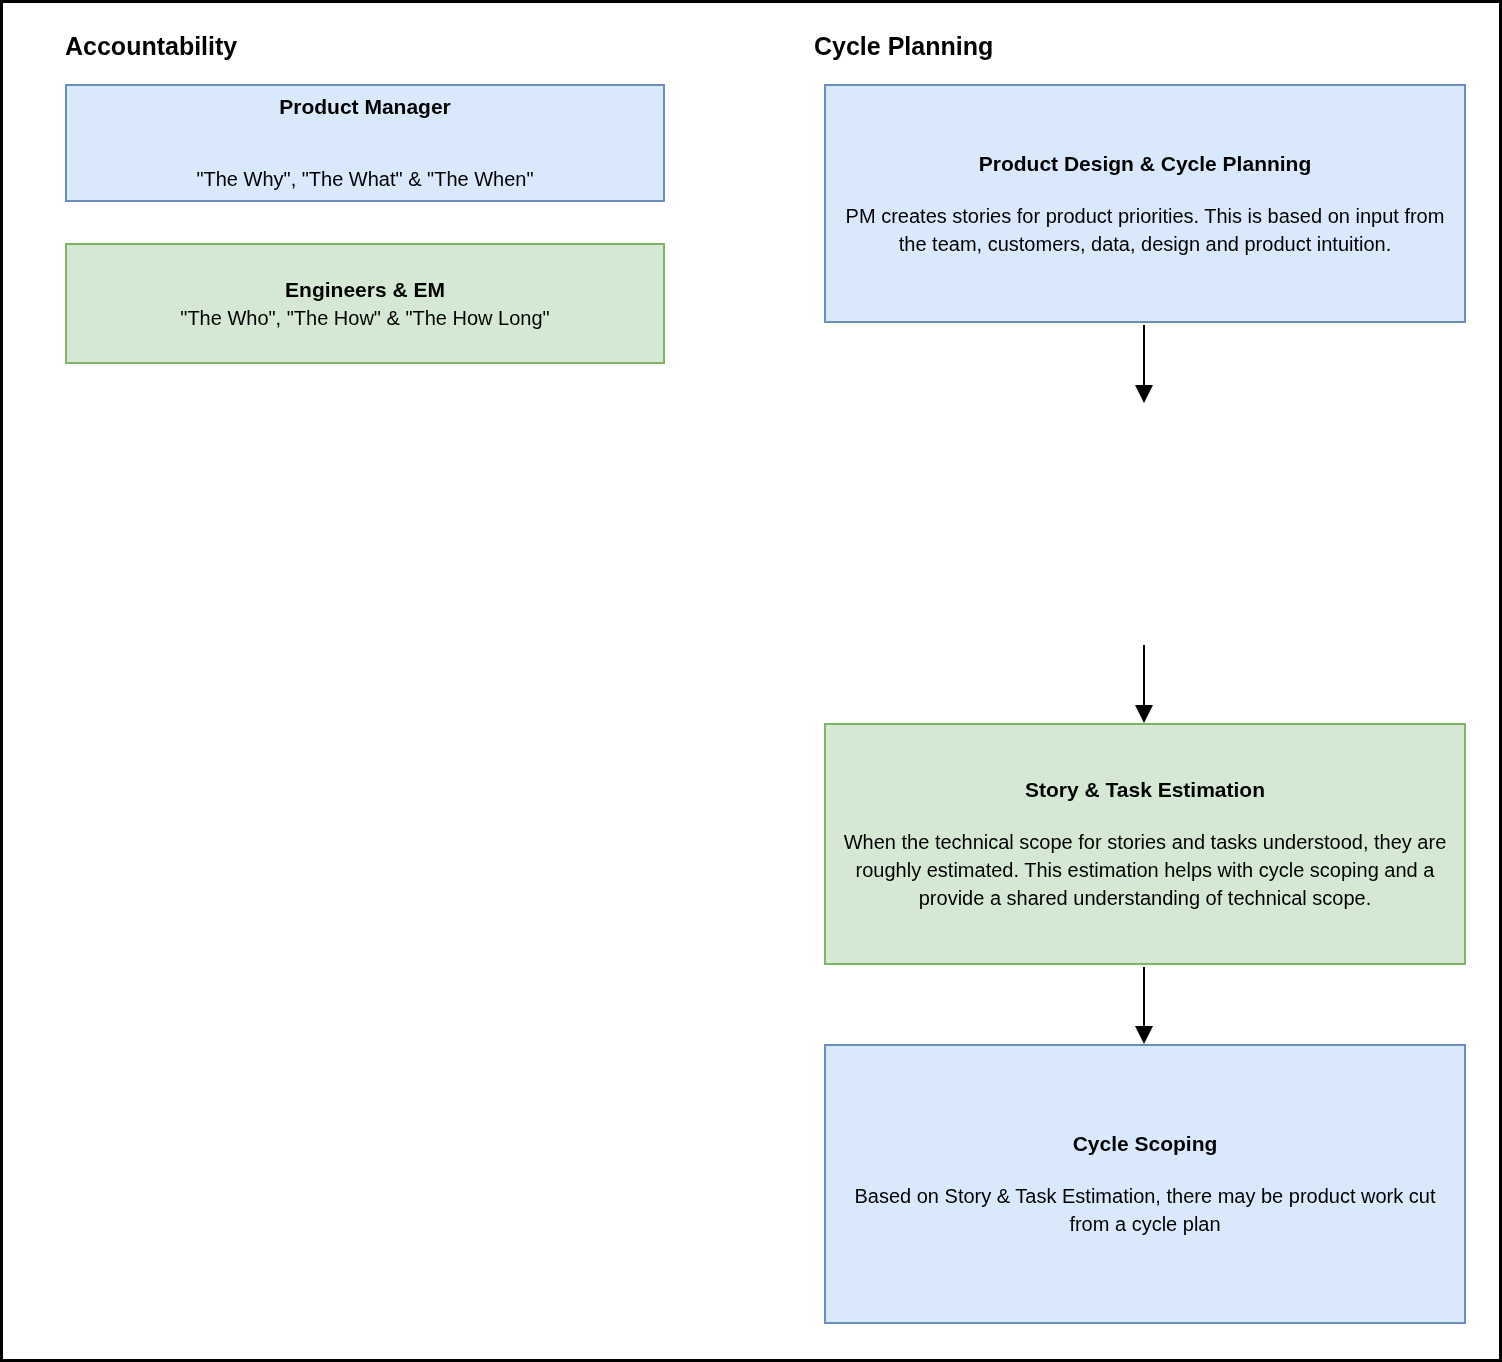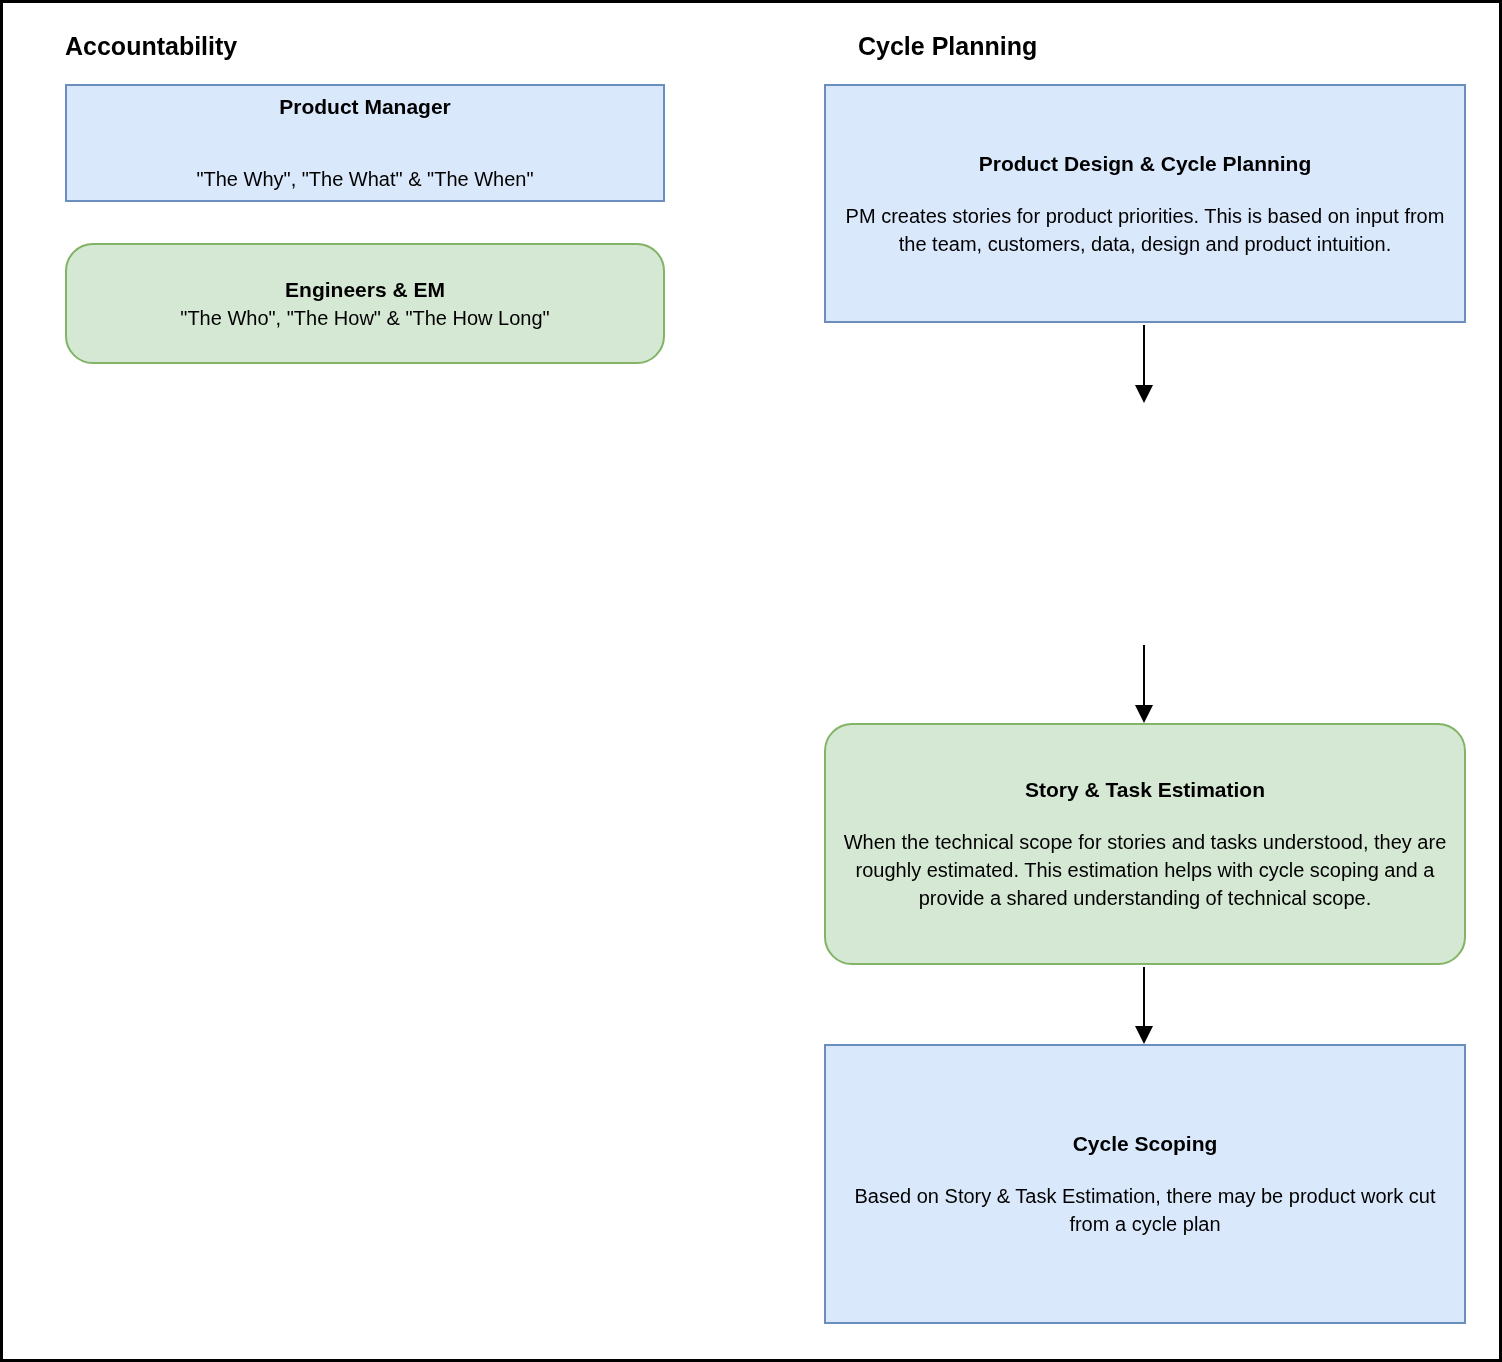--- a/index.html
+++ b/index.html
@@ -29,21 +29,21 @@
     display: flex;
     flex-direction: column;
     justify-content: center;
     align-items: center;
     text-align: center;
     border: 2px solid;
     line-height: 28px;
     padding: 0 6px;
   }
   .box.blue  { background: #dae8fc; border-color: #6c8ebf; }
-  .box.green { background: #d5e8d4; border-color: #82b366; border-radius: 28px; }
+  .box.green { background: #d5e8d4; border-color: #82b366; }
   .box-heading {
     font-weight: bold;
     font-size: 21px;
     line-height: 28px;
   }
   .box-body {
     font-size: 20px;
     line-height: 28px;
   }
   .box.spaced .box-body { margin-top: 24px; }
@@ -75,21 +75,21 @@
     line-height: 28px;
   }
 </style>
 </head>
 <body>
 
 <div class="page">
 
   <div class="col-title" style="left:62px; width:600px;">Accountability</div>
 
-  <div class="col-title" style="left:855px; width:642px;">Cycle Planning</div>
+  <div class="col-title" style="left:811px; width:642px;">Cycle Planning</div>
 
   <div class="box blue" style="left:62px; top:81px; width:600px; height:118px;gap:44px;">
     <div class="box-heading">Product Manager</div>
     <div class="box-body">"The Why", "The What" &amp; "The When"</div>
   </div>
 
   <div class="box green" style="left:62px; top:240px; width:600px; height:121px;">
     <div class="box-heading">Engineers &amp; EM</div>
     <div class="box-body">"The Who", "The How" &amp; "The How Long"</div>
   </div>

